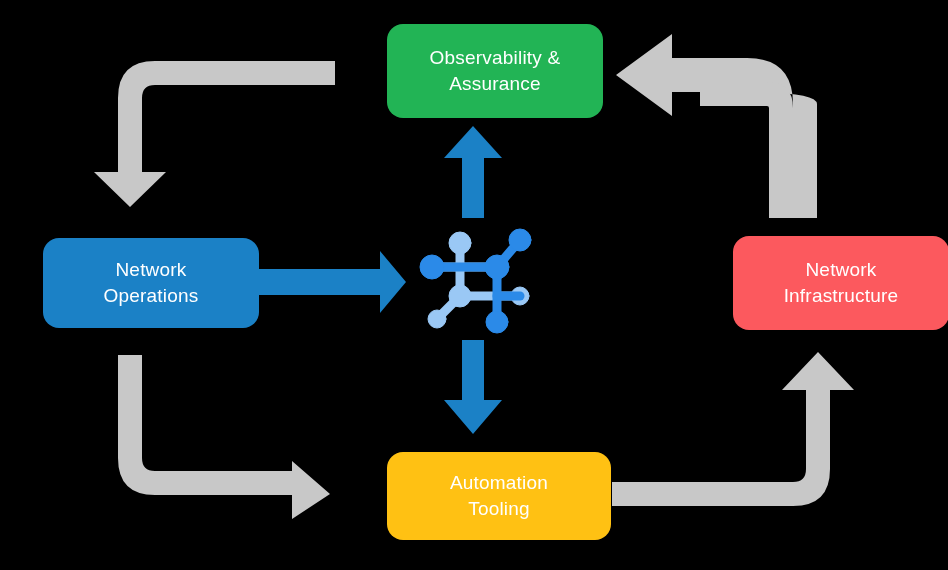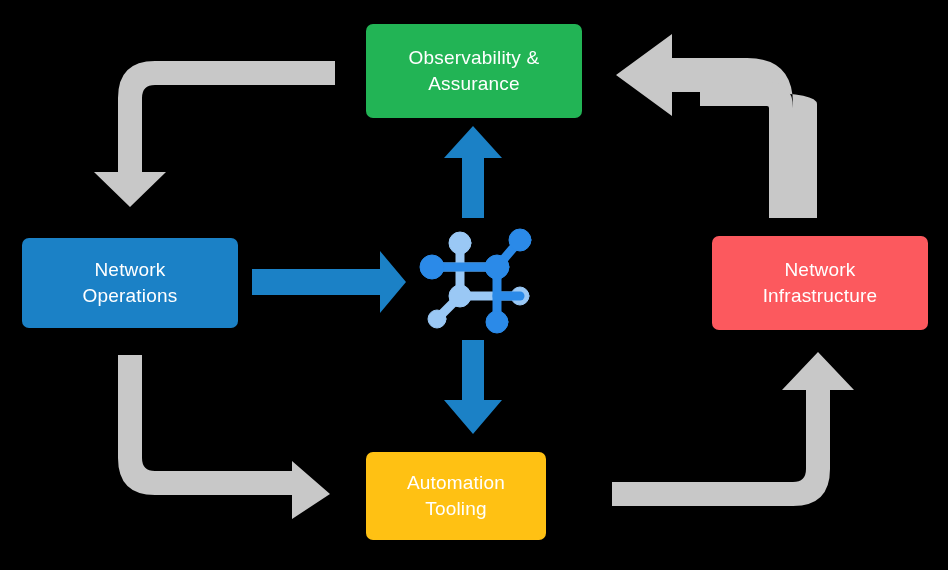--- a/index.html
+++ b/index.html
@@ -10,51 +10,52 @@
   #canvas {
     position: relative;
     width: 948px;
     height: 570px;
     background: #000000;
     overflow: hidden;
     font-family: "Liberation Sans", sans-serif;
   }
   .node-box {
     position: absolute;
-    border-radius: 7px;
+    border-radius: 16px;
     display: flex;
     align-items: center;
     justify-content: center;
     text-align: center;
     color: #ffffff;
     font-size: 19px;
     line-height: 1.35;
     font-weight: 400;
     letter-spacing: 0.2px;
     box-sizing: border-box;
     padding: 22px 10px;
+    margin-left: 21px;
   }
   .node-label {
     white-space: pre-line;
     display: block;
   }
   #box-observability {
     left: 366px; top: 24px; width: 216px; height: 94px;
     background: #22b455;
   }
   #box-network-operations {
     left: 22px; top: 238px; width: 216px; height: 90px;
     background: #1b81c6;
   }
   #box-network-infrastructure {
     left: 712px; top: 236px; width: 216px; height: 94px;
     background: #fc595e;
   }
   #box-automation-tooling {
-    left: 366px; top: 452px; width: 180px; height: 88px;
+    left: 366px; top: 452px; width: 224px; height: 88px;
     background: #ffc113;
   }
   .svg-layer {
     position: absolute;
     left: 0; top: 0;
     width: 948px; height: 570px;
   }
   .central-icon-hit {
     position: absolute;
     left: 418px; top: 218px;

